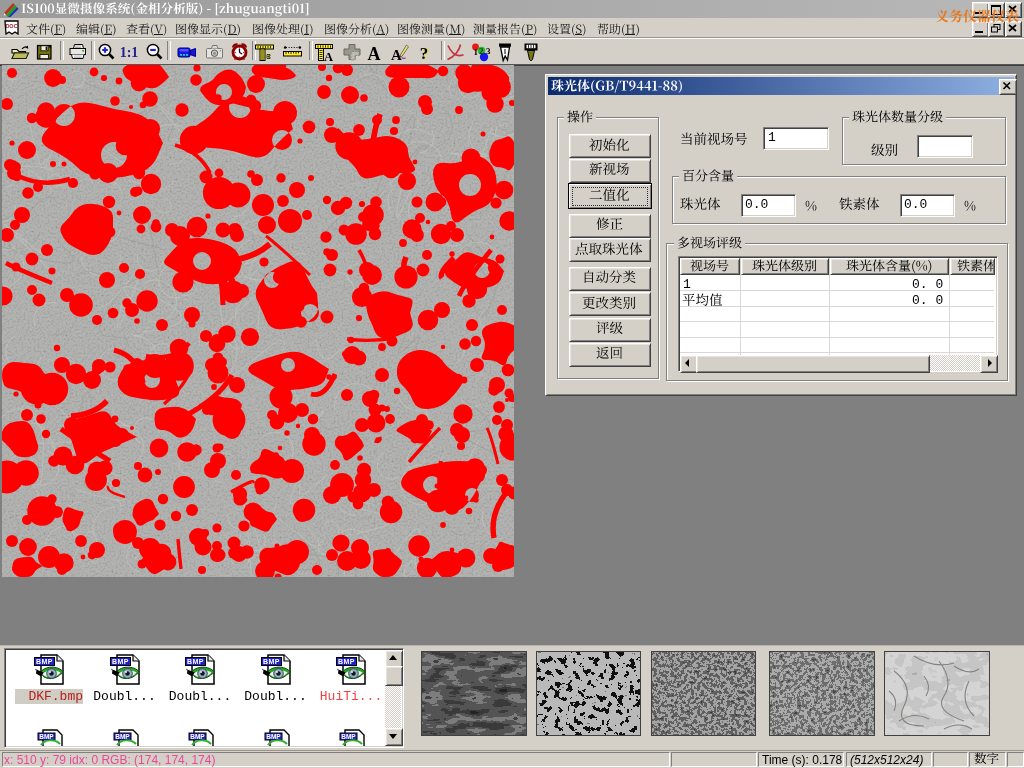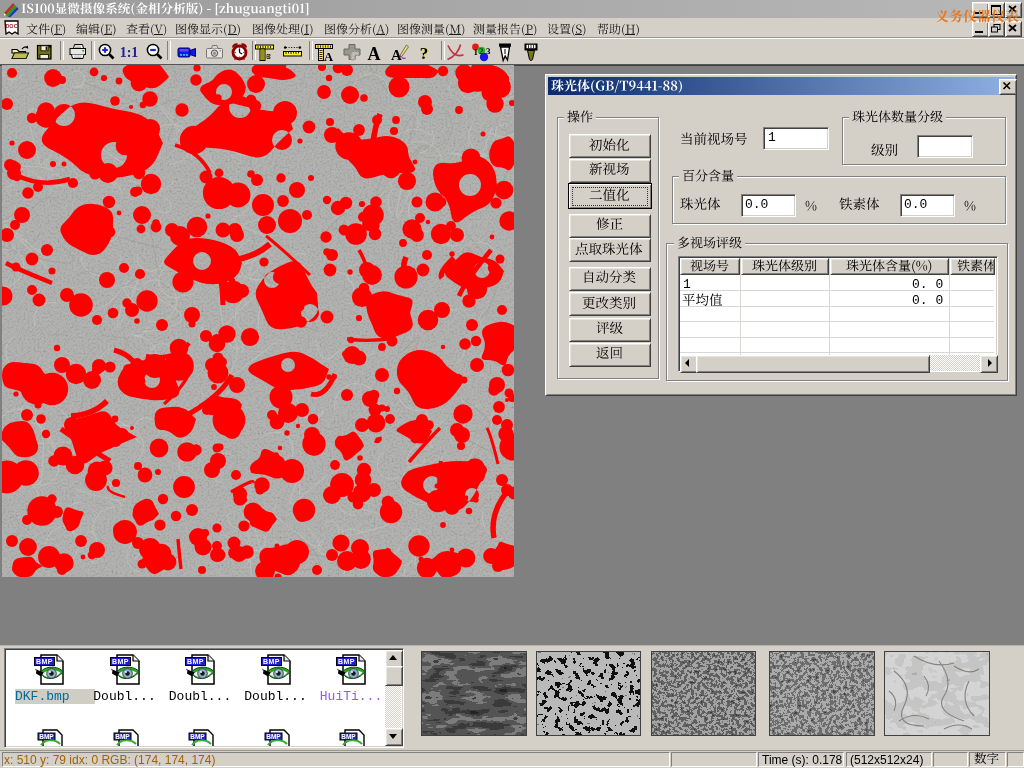--- a/index.html
+++ b/index.html
@@ -1083,21 +1083,21 @@
 <rect x="1.5" y="4.5" width="20" height="8" fill="#2020c8" stroke="#000"></rect>
 <text x="11.5" y="11.2" font-family="Liberation Sans" font-size="7" font-weight="bold" fill="#fff" text-anchor="middle" letter-spacing="0.5">BMP</text>
 <path d="M7 20 C10 13.5 23 12 29 17.5 C30.5 19 29 21 27 21.5 C23 26.5 13 27 9.5 22.5 Z" fill="#28a428" stroke="#0a4a0a" stroke-width="1"></path>
 <path d="M9.5 21 C13 16.5 22 16 27.5 19.5 C24 25 14 25.5 10.5 22 Z" fill="#f4f4f4"></path>
 <circle cx="18.5" cy="20.5" r="4.8" fill="#9ab0c0" stroke="#345"></circle>
 <circle cx="18.5" cy="20.5" r="2.2" fill="#101820"></circle>
 <circle cx="17" cy="19" r="1" fill="#e8f0f4"></circle>
 <path d="M3.5 16.5 L10.5 19.5 L8 23.5 L3 20.5 Z" fill="#000"></path>
 <path d="M3.5 16.5 l-1.5 -1 l1 2.2 Z" fill="#000"></path>
 </svg>
-<div class="abs" style="left:15px;top:689px;width:80px;text-align:left;font-family:'Liberation Mono',monospace;font-size:13px;color:#0369a1;z-index:4;background:#d0cdc4;">DKF.bmp</div>
+<div class="abs" style="left:15px;top:689px;width:68px;text-align:right;font-family:'Liberation Mono',monospace;font-size:13px;color:#b91c1c;z-index:4;background:#d0cdc4;">DKF.bmp</div>
 <svg style="position:absolute;left:108.5px;top:653px;z-index:3" width="32" height="33" viewBox="0 0 32 33">
 <path d="M8 2 H24 L30 8 V31 H8 Z" fill="#fff" stroke="#000" stroke-width="1.5"></path>
 <path d="M24 2 L24 8 L30 8" fill="#e8e8e8" stroke="#000" stroke-width="1.2"></path>
 <rect x="1.5" y="4.5" width="20" height="8" fill="#2020c8" stroke="#000"></rect>
 <text x="11.5" y="11.2" font-family="Liberation Sans" font-size="7" font-weight="bold" fill="#fff" text-anchor="middle" letter-spacing="0.5">BMP</text>
 <path d="M7 20 C10 13.5 23 12 29 17.5 C30.5 19 29 21 27 21.5 C23 26.5 13 27 9.5 22.5 Z" fill="#28a428" stroke="#0a4a0a" stroke-width="1"></path>
 <path d="M9.5 21 C13 16.5 22 16 27.5 19.5 C24 25 14 25.5 10.5 22 Z" fill="#f4f4f4"></path>
 <circle cx="18.5" cy="20.5" r="4.8" fill="#9ab0c0" stroke="#345"></circle>
 <circle cx="18.5" cy="20.5" r="2.2" fill="#101820"></circle>
 <circle cx="17" cy="19" r="1" fill="#e8f0f4"></circle>
@@ -1139,21 +1139,21 @@
 <rect x="1.5" y="4.5" width="20" height="8" fill="#2020c8" stroke="#000"></rect>
 <text x="11.5" y="11.2" font-family="Liberation Sans" font-size="7" font-weight="bold" fill="#fff" text-anchor="middle" letter-spacing="0.5">BMP</text>
 <path d="M7 20 C10 13.5 23 12 29 17.5 C30.5 19 29 21 27 21.5 C23 26.5 13 27 9.5 22.5 Z" fill="#28a428" stroke="#0a4a0a" stroke-width="1"></path>
 <path d="M9.5 21 C13 16.5 22 16 27.5 19.5 C24 25 14 25.5 10.5 22 Z" fill="#f4f4f4"></path>
 <circle cx="18.5" cy="20.5" r="4.8" fill="#9ab0c0" stroke="#345"></circle>
 <circle cx="18.5" cy="20.5" r="2.2" fill="#101820"></circle>
 <circle cx="17" cy="19" r="1" fill="#e8f0f4"></circle>
 <path d="M3.5 16.5 L10.5 19.5 L8 23.5 L3 20.5 Z" fill="#000"></path>
 <path d="M3.5 16.5 l-1.5 -1 l1 2.2 Z" fill="#000"></path>
 </svg>
-<div class="abs" style="left:317px;top:689px;width:68px;text-align:center;font-family:'Liberation Mono',monospace;font-size:13px;color:#8b5cf6;z-index:4;">HuiTi...</div>
+<div class="abs" style="left:317px;top:689px;width:68px;text-align:center;font-family:'Liberation Mono',monospace;font-size:13px;color:#ef4444;z-index:4;">HuiTi...</div>
 <div class="abs" style="left:4px;top:727px;width:380px;height:19px;overflow:hidden;z-index:3;">
     <svg style="position:absolute;left:29px;top:0" width="32" height="33" viewBox="0 0 32 33">
       <path d="M10 3 H24 L29 8 V31 H10 Z" fill="#fff" stroke="#000" stroke-width="1.4"></path>
       <rect x="5" y="6" width="17" height="7" fill="#2828c8" stroke="#000"></rect>
       <text x="13.5" y="12" font-family="Liberation Sans" font-size="6.5" font-weight="bold" fill="#fff" text-anchor="middle">BMP</text>
       <path d="M8 18 C12 12 22 12 27 17" fill="none" stroke="#30b030" stroke-width="2"></path>
     </svg>
     <svg style="position:absolute;left:104.5px;top:0" width="32" height="33" viewBox="0 0 32 33">
       <path d="M10 3 H24 L29 8 V31 H10 Z" fill="#fff" stroke="#000" stroke-width="1.4"></path>
       <rect x="5" y="6" width="17" height="7" fill="#2828c8" stroke="#000"></rect>
@@ -1264,23 +1264,23 @@
           <feFuncB type="discrete" tableValues="0.678 0.775 0.833 0.794"></feFuncB>
         </feComponentTransfer>
 </filter>
     </defs>
 <rect width="106" height="85" filter="url(#tf5)"></rect>
 <path d="M10 20 Q30 35 20 55 T40 75 M55 10 Q70 30 60 45 T80 70 M30 5 Q50 18 70 12 M85 30 Q75 50 90 65 M15 70 Q30 60 45 68 M70 15 Q85 25 95 18 M5 40 Q15 48 10 60 M60 78 Q75 70 88 78 M40 25 Q48 35 42 45" fill="none" stroke="#84847e" stroke-width="1.1"></path>
 <rect x="0.5" y="0.5" width="105" height="84" fill="none" stroke="#404040"></rect>
 </svg>
 <div class="abs" style="left:0;top:750px;width:1024px;height:18px;background:#d4d0c8;border-top:1px solid #9a968e;"></div>
 <div class="abs panel" style="left:2px;top:752px;width:666px;height:13px;"></div>
-<div class="abs" style="left:4px;top:753px;font-size:12px;color:#a16207;z-index:5;">x: 510 y: 79 idx: 0 RGB: (174, 174, 174)</div>
+<div class="abs" style="left:4px;top:753px;font-size:12px;color:#ec4899;z-index:5;">x: 510 y: 79 idx: 0 RGB: (174, 174, 174)</div>
 <div class="abs panel" style="left:671px;top:752px;width:84px;height:13px;"></div>
 <div class="abs panel" style="left:758px;top:752px;width:84px;height:13px;"></div>
 <div class="abs" style="left:762px;top:753px;font-size:12px;z-index:5;">Time (s): 0.178</div>
 <div class="abs panel" style="left:846px;top:752px;width:84px;height:13px;"></div>
-<div class="abs" style="left:850px;top:753px;font-size:12px;z-index:5;">(512x512x24)</div>
+<div class="abs" style="left:850px;top:753px;font-size:12px;z-index:5;font-style:italic;">(512x512x24)</div>
 <div class="abs panel" style="left:933px;top:752px;width:33px;height:13px;"></div>
 <div class="abs panel" style="left:969px;top:752px;width:35px;height:13px;"></div>
 <svg style="position:absolute;left:974px;top:752px;z-index:6;" width="25" height="16" viewBox="0 0 25 16">
     <path d="M6.3 1.3 5.2 0.9C5.0 1.6 4.7 2.3 4.5 2.8L4.7 2.9C5.0 2.6 5.5 2.0 5.9 1.5C6.1 1.6 6.3 1.5 6.3 1.3ZM1.2 1.0 1.1 1.1C1.5 1.5 1.9 2.2 1.9 2.8C2.6 3.3 3.3 1.9 1.2 1.0ZM3.6 6.6C4.0 6.7 4.1 6.6 4.2 6.4L3.0 6.0C2.9 6.3 2.6 6.8 2.4 7.3H0.5L0.6 7.7H2.2C1.9 8.3 1.5 8.9 1.2 9.2C2.0 9.4 2.9 9.7 3.7 10.1C3.0 10.8 2.0 11.4 0.7 11.8L0.7 12.0C2.3 11.6 3.4 11.1 4.2 10.4C4.6 10.6 5.0 10.9 5.2 11.1C5.9 11.3 6.1 10.5 4.8 9.8C5.3 9.2 5.7 8.6 5.9 7.8C6.2 7.8 6.3 7.7 6.4 7.6L5.6 6.8L5.1 7.3H3.3ZM5.1 7.7C4.9 8.4 4.6 9.0 4.2 9.6C3.7 9.4 3.0 9.2 2.2 9.1C2.5 8.7 2.8 8.2 3.1 7.7ZM9.1 0.8 7.8 0.5C7.5 2.8 6.9 5.0 6.1 6.6L6.3 6.7C6.7 6.2 7.1 5.6 7.4 4.9C7.7 6.3 8.0 7.6 8.6 8.8C7.8 9.9 6.7 10.9 5.2 11.8L5.3 12.0C6.9 11.3 8.1 10.5 8.9 9.4C9.5 10.4 10.3 11.3 11.4 12.0C11.5 11.6 11.8 11.4 12.1 11.4L12.2 11.2C11.0 10.7 10.1 9.8 9.4 8.8C10.3 7.4 10.8 5.8 11.0 3.7H11.9C12.0 3.7 12.1 3.7 12.2 3.5C11.8 3.1 11.1 2.6 11.1 2.6L10.5 3.3H8.1C8.3 2.7 8.5 1.9 8.7 1.1C9.0 1.1 9.1 1.0 9.1 0.8ZM7.9 3.7H10.1C9.9 5.4 9.6 6.9 8.9 8.1C8.3 7.1 7.9 5.8 7.6 4.5ZM5.9 2.4 5.4 3.1H4.0V1.0C4.3 0.9 4.4 0.8 4.4 0.6L3.2 0.5V3.1L0.6 3.1L0.7 3.5H2.8C2.3 4.5 1.4 5.4 0.4 6.1L0.6 6.3C1.6 5.8 2.5 5.1 3.2 4.3V6.1H3.4C3.6 6.1 4.0 5.9 4.0 5.8V3.9C4.5 4.4 5.2 5.1 5.5 5.7C6.3 6.2 6.8 4.5 4.0 3.7V3.5H6.6C6.8 3.5 6.9 3.4 6.9 3.3C6.5 2.9 5.9 2.4 5.9 2.4Z M18.0 0.5 17.8 0.6C18.3 1.0 18.7 1.7 18.8 2.2C19.7 2.9 20.4 1.1 18.0 0.5ZM14.6 1.8 14.4 1.8C14.5 2.7 14.0 3.4 13.5 3.6C13.2 3.8 13.0 4.1 13.1 4.4C13.3 4.7 13.8 4.7 14.1 4.5C14.4 4.2 14.8 3.7 14.8 2.9H23.0C22.8 3.3 22.5 3.9 22.3 4.3L22.5 4.4C23.0 4.0 23.6 3.4 24.0 3.0C24.3 3.0 24.4 3.0 24.5 2.9L23.5 1.9L22.9 2.5H14.8C14.7 2.3 14.7 2.1 14.6 1.8ZM23.3 6.6 22.7 7.4H19.1V6.3C19.4 6.3 19.6 6.2 19.6 6.0C20.4 5.6 21.2 5.2 21.8 4.8C22.1 4.8 22.2 4.7 22.3 4.6L21.4 3.7L20.8 4.3H15.2L15.3 4.7H20.6C20.2 5.1 19.7 5.6 19.2 5.9L18.3 5.9V7.4H13.1L13.2 7.8H18.3V10.7C18.3 10.9 18.2 11.0 18.0 11.0C17.7 11.0 16.2 10.9 16.2 10.9V11.1C16.8 11.2 17.2 11.2 17.4 11.4C17.6 11.5 17.7 11.7 17.7 12.0C19.0 11.8 19.1 11.4 19.1 10.8V7.8H24.1C24.3 7.8 24.4 7.7 24.4 7.6C24.0 7.2 23.3 6.6 23.3 6.6Z" fill="#000"></path>
   </svg>
 <div class="abs panel" style="left:1007px;top:752px;width:15px;height:13px;"></div>
 </body></html>

